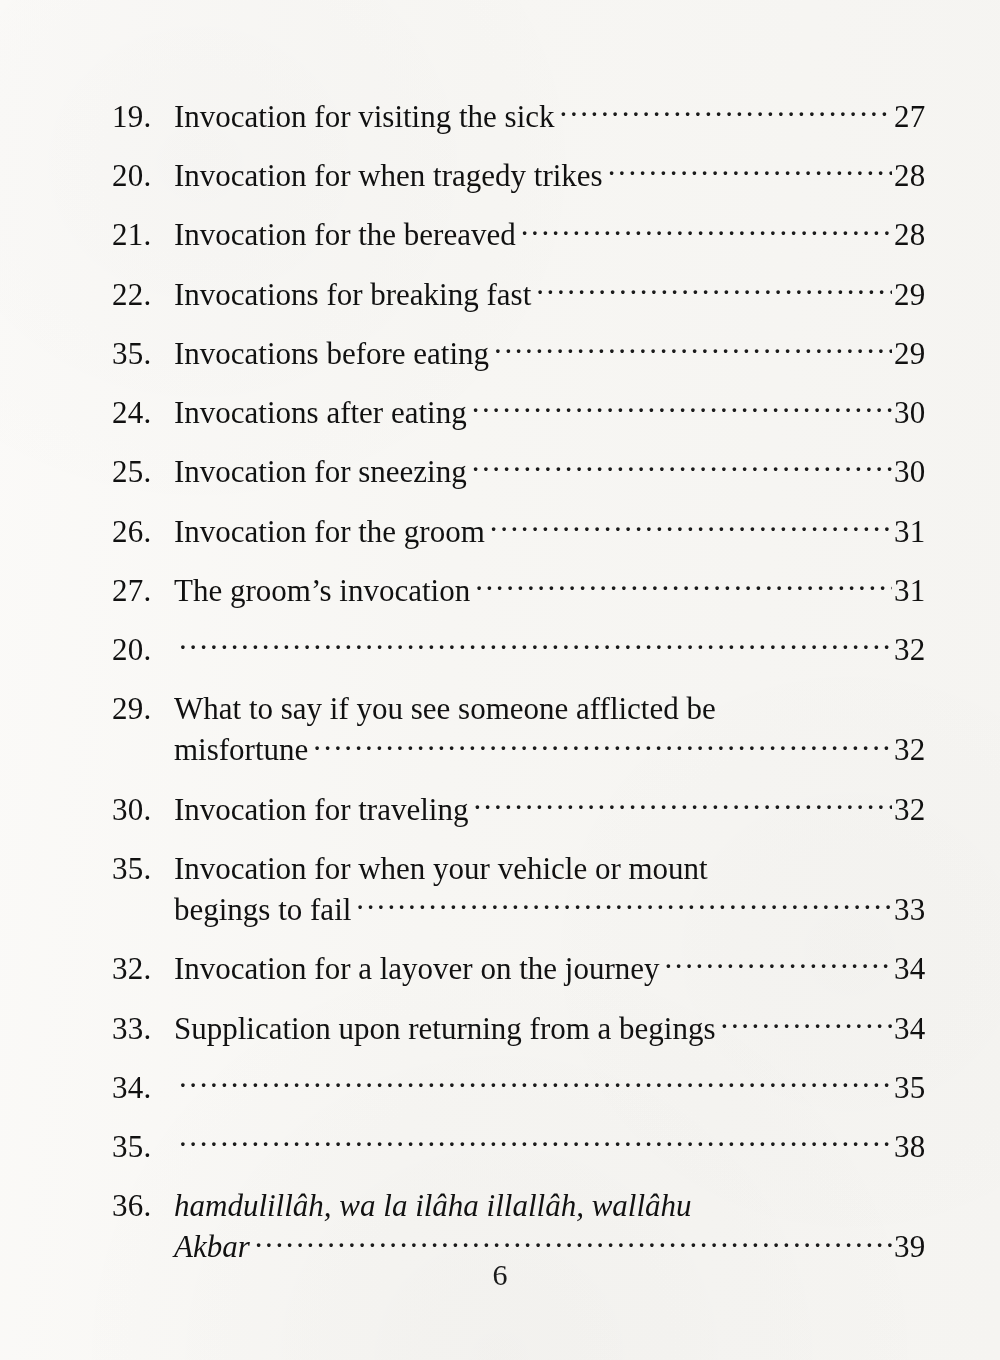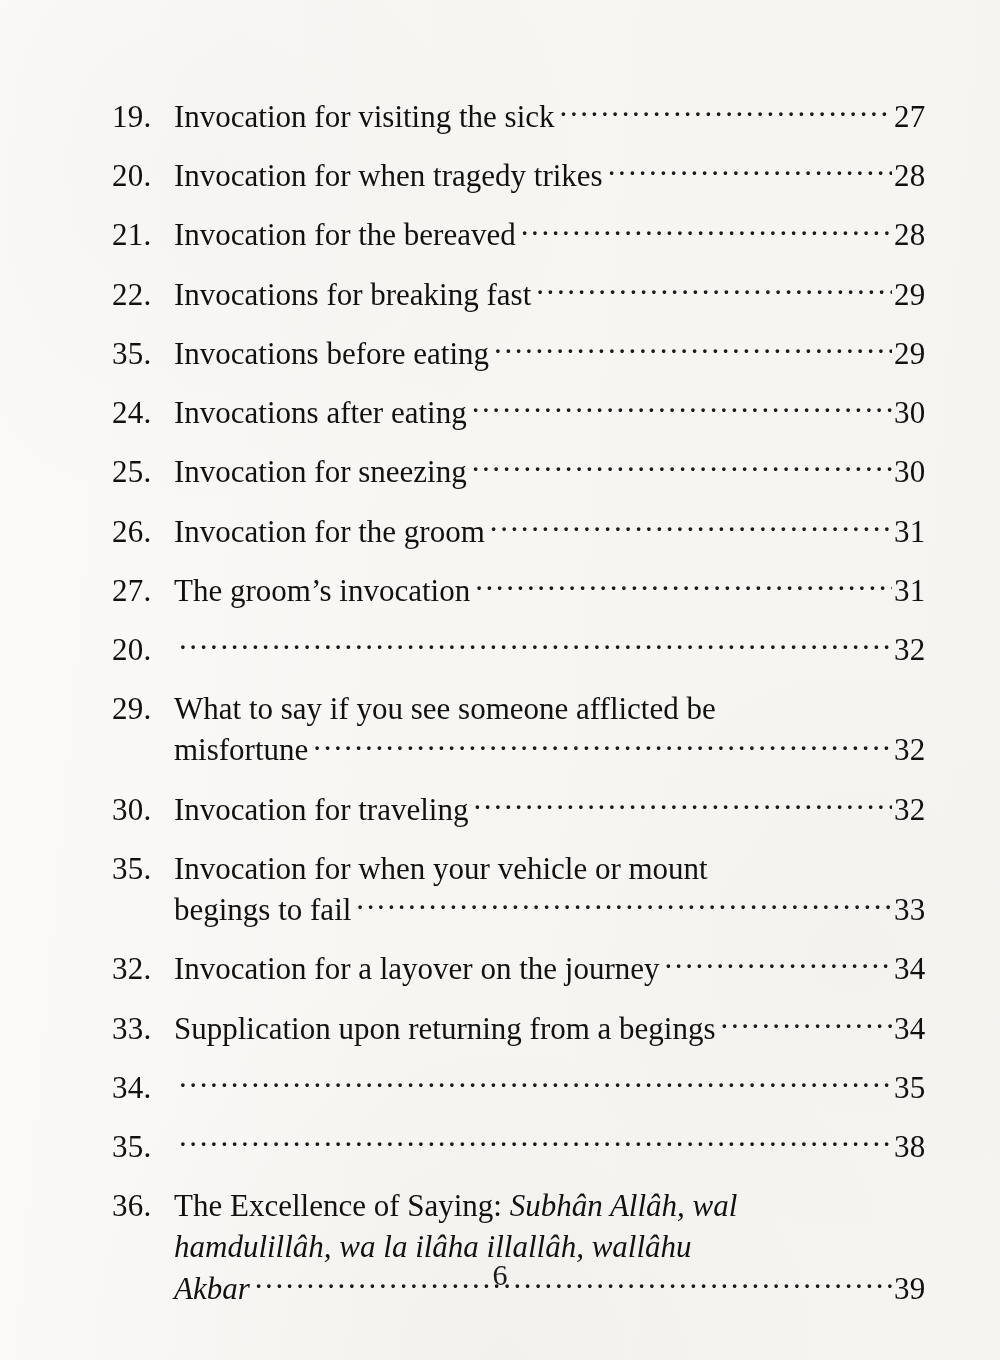--- a/index.html
+++ b/index.html
@@ -283,24 +283,20 @@
           <span class="ln">
             <span class="leader"></span>
             <span class="ln-page">38</span>
           </span>
         </span>
       </li>
       <li class="toc-entry">
         <span class="toc-num">36.</span>
         <span class="toc-body">
           <span class="ln no-leader">
-            <span class="ln-text">The Excellence of Saying: </span>
-            <span class="ln-text ital">Subhân Allâh, wal</span>
-          </span>
-          <span class="ln no-leader">
             <span class="ln-text ital">hamdulillâh, wa la ilâha illallâh, wallâhu</span>
           </span>
           <span class="ln">
             <span class="ln-text ital">Akbar</span>
             <span class="leader"></span>
             <span class="ln-page">39</span>
           </span>
         </span>
       </li>
     </ul>

